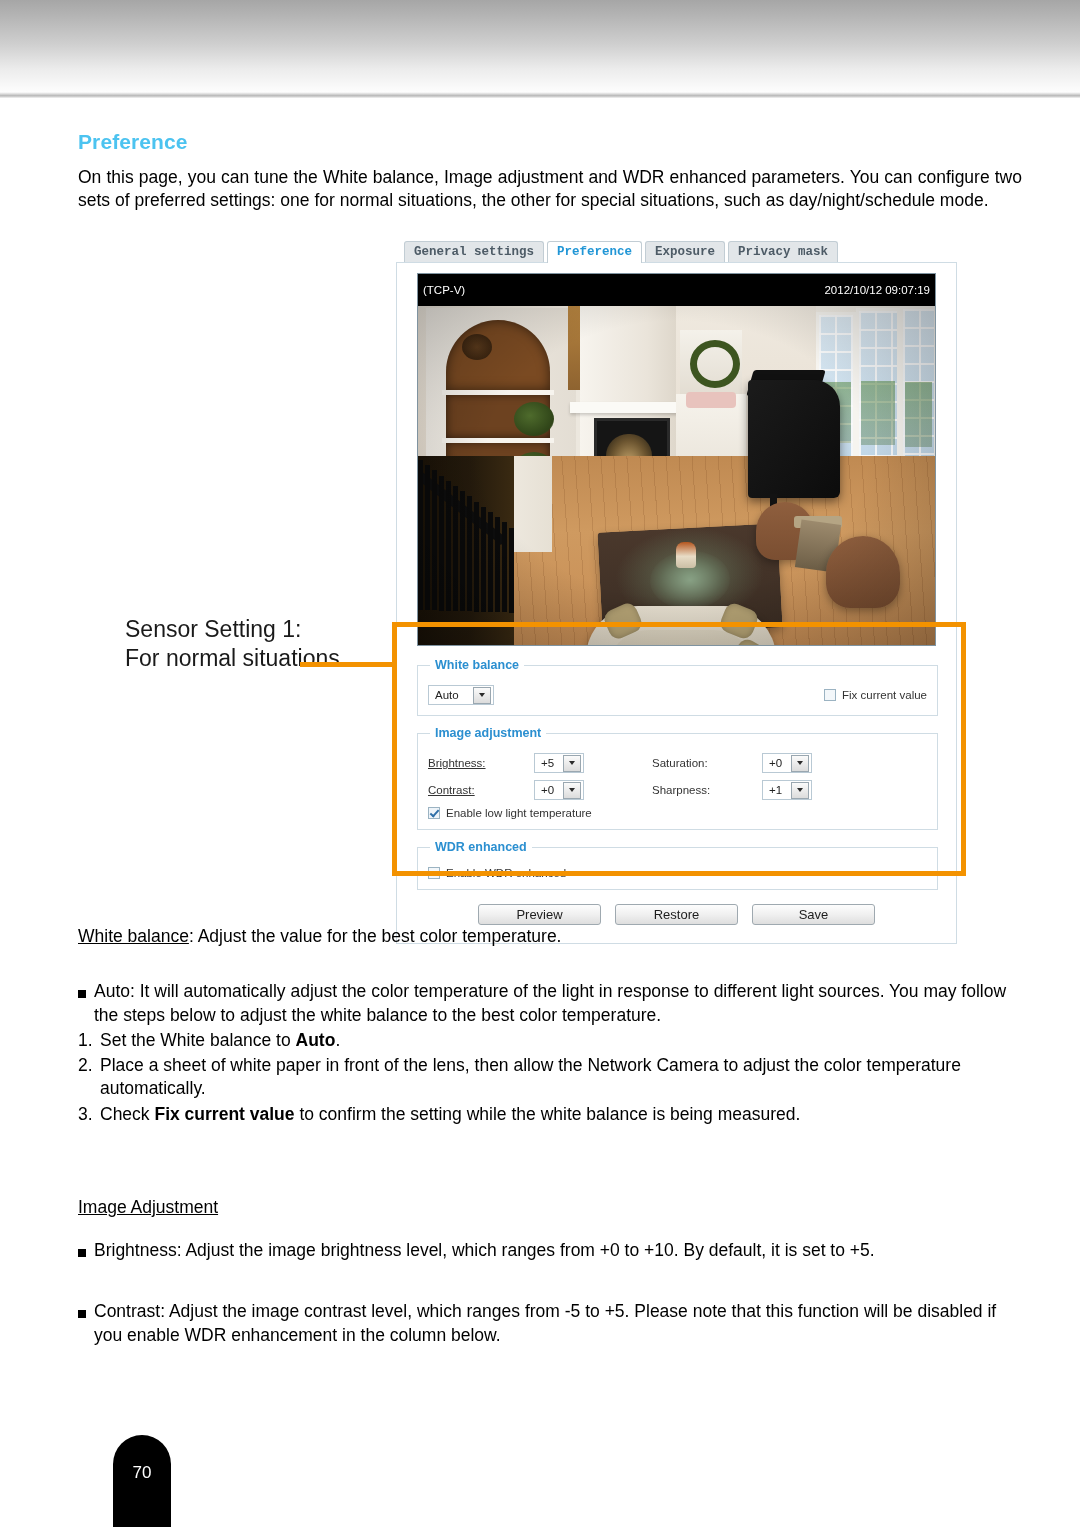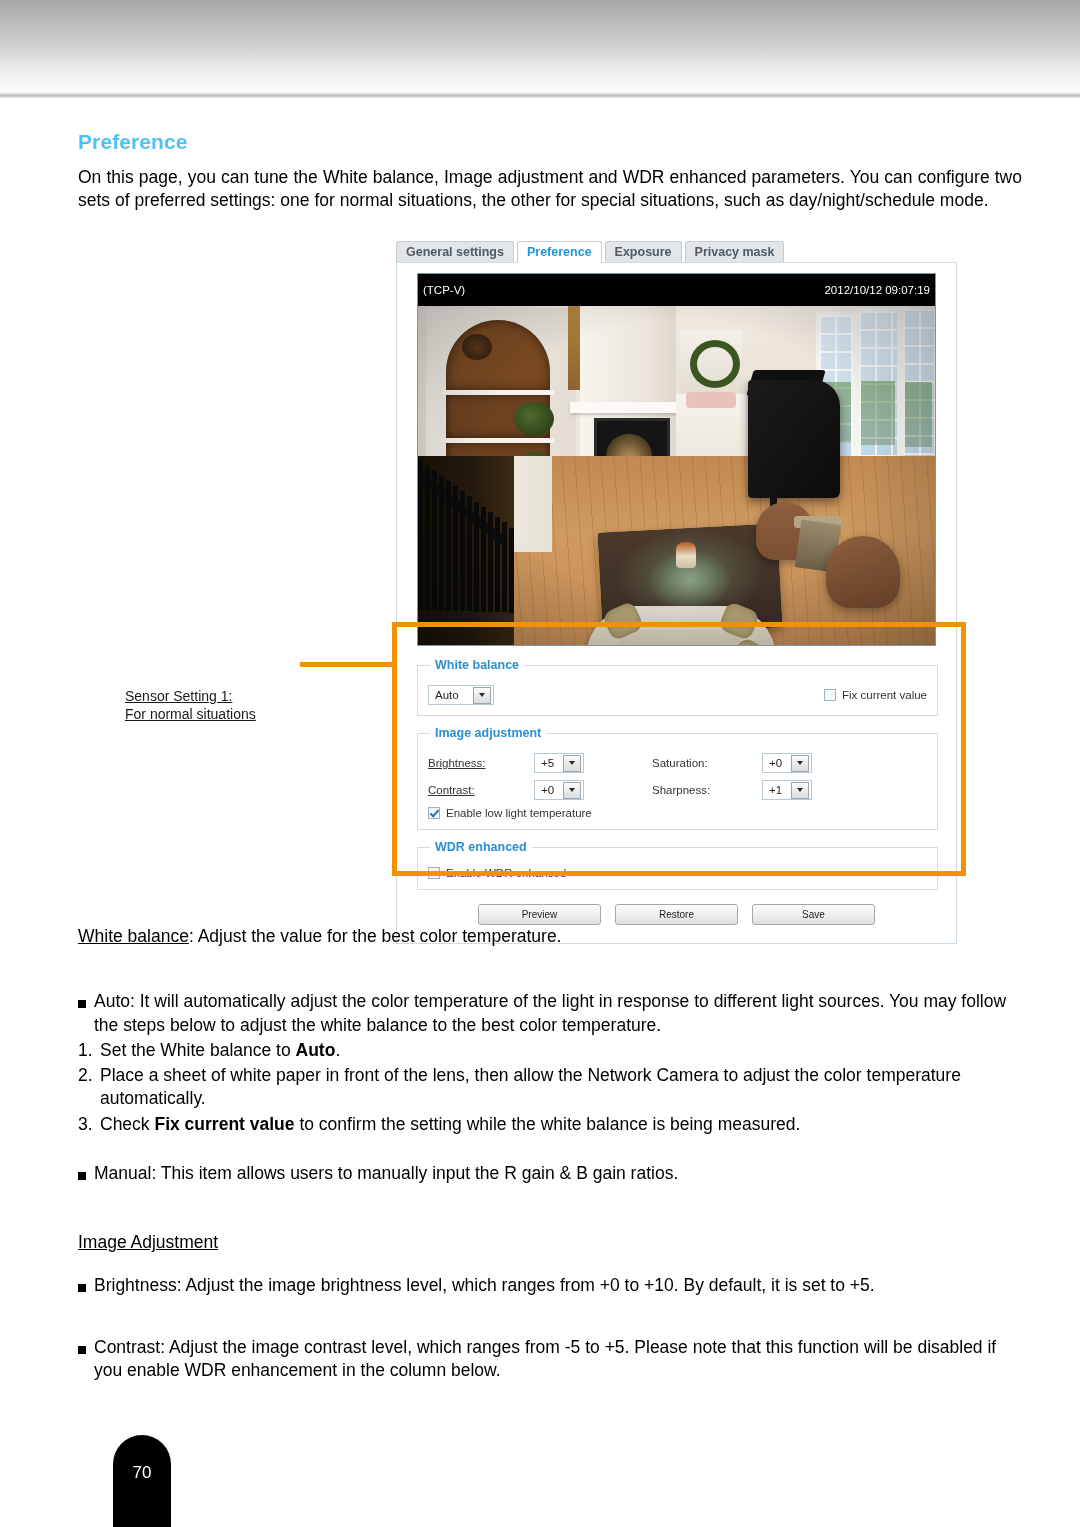--- a/index.html
+++ b/index.html
@@ -52,26 +52,25 @@
     font-size: 17.5px;
     line-height: 1.33;
     margin: 0;
     text-align: justify;
   }
 
   
   .annotation {
     position: absolute;
     left: 125px;
-    top: 688px;
+    top: 615px;
     width: 270px;
-    font-size: 14px;
+    font-size: 23px;
     line-height: 1.28;
     color: #1a1a1a;
-    text-decoration: underline;
   }
   .connector-h {
     position: absolute;
     left: 300px;
     top: 662px;
     width: 94px;
     height: 5px;
     background: #f39200;
   }
 
@@ -80,21 +79,22 @@
     position: absolute;
     left: 396px;
     top: 240px;
     width: 563px;
   }
 
   .tabstrip {
     display: flex;
     align-items: flex-end;
     height: 23px;
-    margin-left: 0;
+    margin-left: 8px;
+    font-family: Liberation Mono, monospace;
   }
   .tab {
     font-size: 12.5px;
     font-weight: bold;
     padding: 4px 9px 4px 9px;
     border: 1px solid #c2cdd4;
     border-bottom: none;
     background: #e2e6e9;
     color: #4d5b66;
     border-radius: 3px 3px 0 0;
@@ -454,42 +454,42 @@
   .btn-bar {
     display: flex;
     justify-content: center;
     gap: 14px;
     margin-top: 14px;
     padding-bottom: 4px;
   }
   .btn {
     width: 123px;
     height: 21px;
-    font-size: 10px;
+    font-size: 13px;
     color: #1d1d1d;
     background: linear-gradient(to bottom, #fdfdfd 0%, #f0f0f0 50%, #dedede 100%);
     border: 1px solid #9fa9b0;
     border-radius: 3px;
     display: inline-flex;
     align-items: center;
     justify-content: center;
     box-sizing: border-box;
   }
 
   
   .prose {
     position: absolute;
     left: 78px;
     top: 925px;
     width: 944px;
     font-size: 17.5px;
     line-height: 1.33;
   }
   .underline-lead { text-decoration: underline; }
-  .blk { margin-bottom: 24px; }
+  .blk { margin-bottom: 14px; }
   .bullet-row {
     display: flex;
     margin-bottom: 2px;
   }
   .bsq {
     flex: none;
     width: 8px; height: 8px;
     background: #000000;
     margin: 10px 8px 0 0;
   }
@@ -745,24 +745,20 @@
       <span class="num-body">Place a sheet of white paper in front of the lens, then allow the Network Camera to adjust the color temperature automatically.</span>
     </div>
     <div class="num-item">
       <span class="num">3.</span>
       <span class="num-body"><span>Check </span><b>Fix current value</b><span> to confirm the setting while the white balance is being measured.</span></span>
     </div>
   </div>
 
   <div class="spacer-lg"></div>
 
-  <div class="bullet-row">
-    <span class="bsq"></span>
-    <span class="btxt">Manual: This item allows users to manually input the R gain &amp; B gain ratios.</span>
-  </div>
 
   <div class="spacer-lg"></div>
   <div class="spacer-md"></div>
 
   <div class="sub-head">
     <span class="underline-lead">Image Adjustment</span>
   </div>
 
   <div class="bullet-row">
     <span class="bsq"></span>

